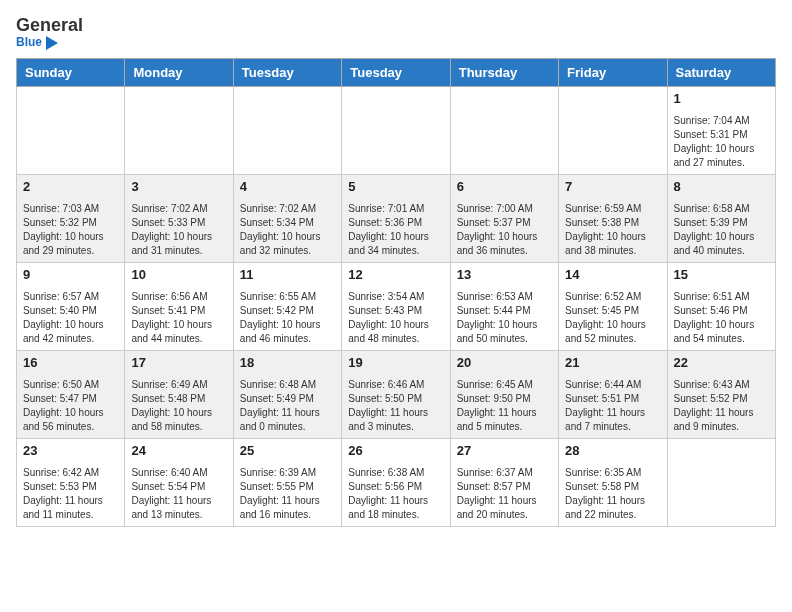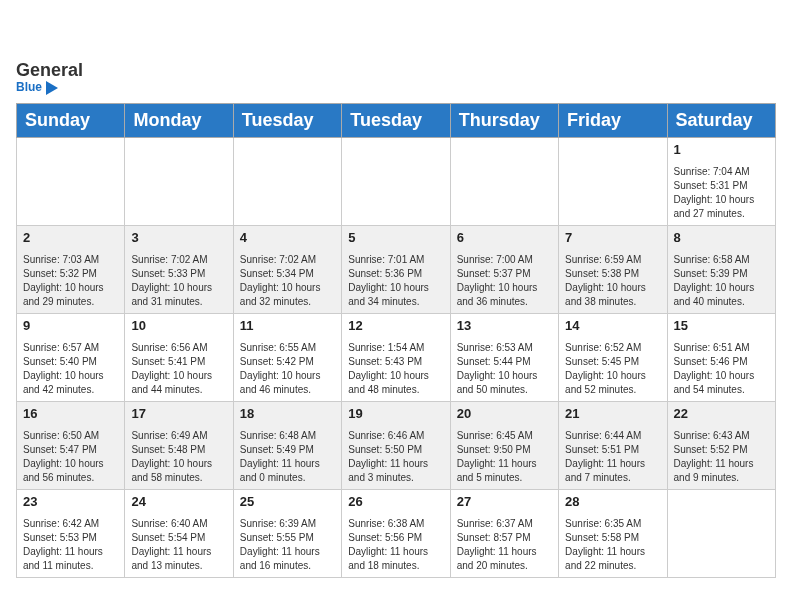--- a/index.html
+++ b/index.html
@@ -37,21 +37,21 @@
     .calendar {
       width: 100%;
       border-collapse: collapse;
       table-layout: fixed;
     }
     .calendar th {
       background: #2979c5;
       color: #fff;
       text-align: left;
       padding: 6px 8px;
-      font-size: 18px;
+      font-size: 13px;
       font-weight: bold;
       border: 1px solid #aaa;
     }
     .calendar td {
       vertical-align: top;
       border: 1px solid #ccc;
       padding: 4px 6px;
       height: 88px;
       font-size: 10.5px;
       color: #333;
@@ -73,21 +73,21 @@
       line-height: 1.4;
       margin-top: 8px;
     }
   </style>
 </head>
 <body>
 
 <div class="header">
   <div class="logo">
     <div style="display:flex;flex-direction:column;align-items:flex-start;">
-      <span style="font-size:18px;font-weight:bold;color:#333;line-height:1.1;margin-top:45px;">General</span>
+      <span style="font-size:18px;font-weight:bold;color:#333;line-height:1.1;">General</span>
       <div style="display:flex;align-items:center;">
         <span style="font-size:12px;font-weight:bold;color:#1a6fc4;line-height:1.1;">Blue</span>
         <div style="margin-left:4px;width:0;height:0;border-left:12px solid #1a6fc4;border-top:7px solid transparent;border-bottom:7px solid transparent;"></div>
       </div>
     </div>
   </div>
 </div>
 
 <table class="calendar">
   <thead>
@@ -185,21 +185,21 @@
         </td>
         <td>
           <span class="day-num">11</span>
           <div class="day-info" style="white-space: pre-line;">Sunrise: 6:55 AM
 Sunset: 5:42 PM
 Daylight: 10 hours
 and 46 minutes.</div>
         </td>
         <td>
           <span class="day-num">12</span>
-          <div class="day-info" style="white-space: pre-line;">Sunrise: 1:54 AM
+          <div class="day-info" style="white-space: pre-line;">Sunrise: 3:54 AM
 Sunset: 5:43 PM
 Daylight: 10 hours
 and 48 minutes.</div>
         </td>
         <td>
           <span class="day-num">13</span>
           <div class="day-info" style="white-space: pre-line;">Sunrise: 6:53 AM
 Sunset: 5:44 PM
 Daylight: 10 hours
 and 50 minutes.</div>

